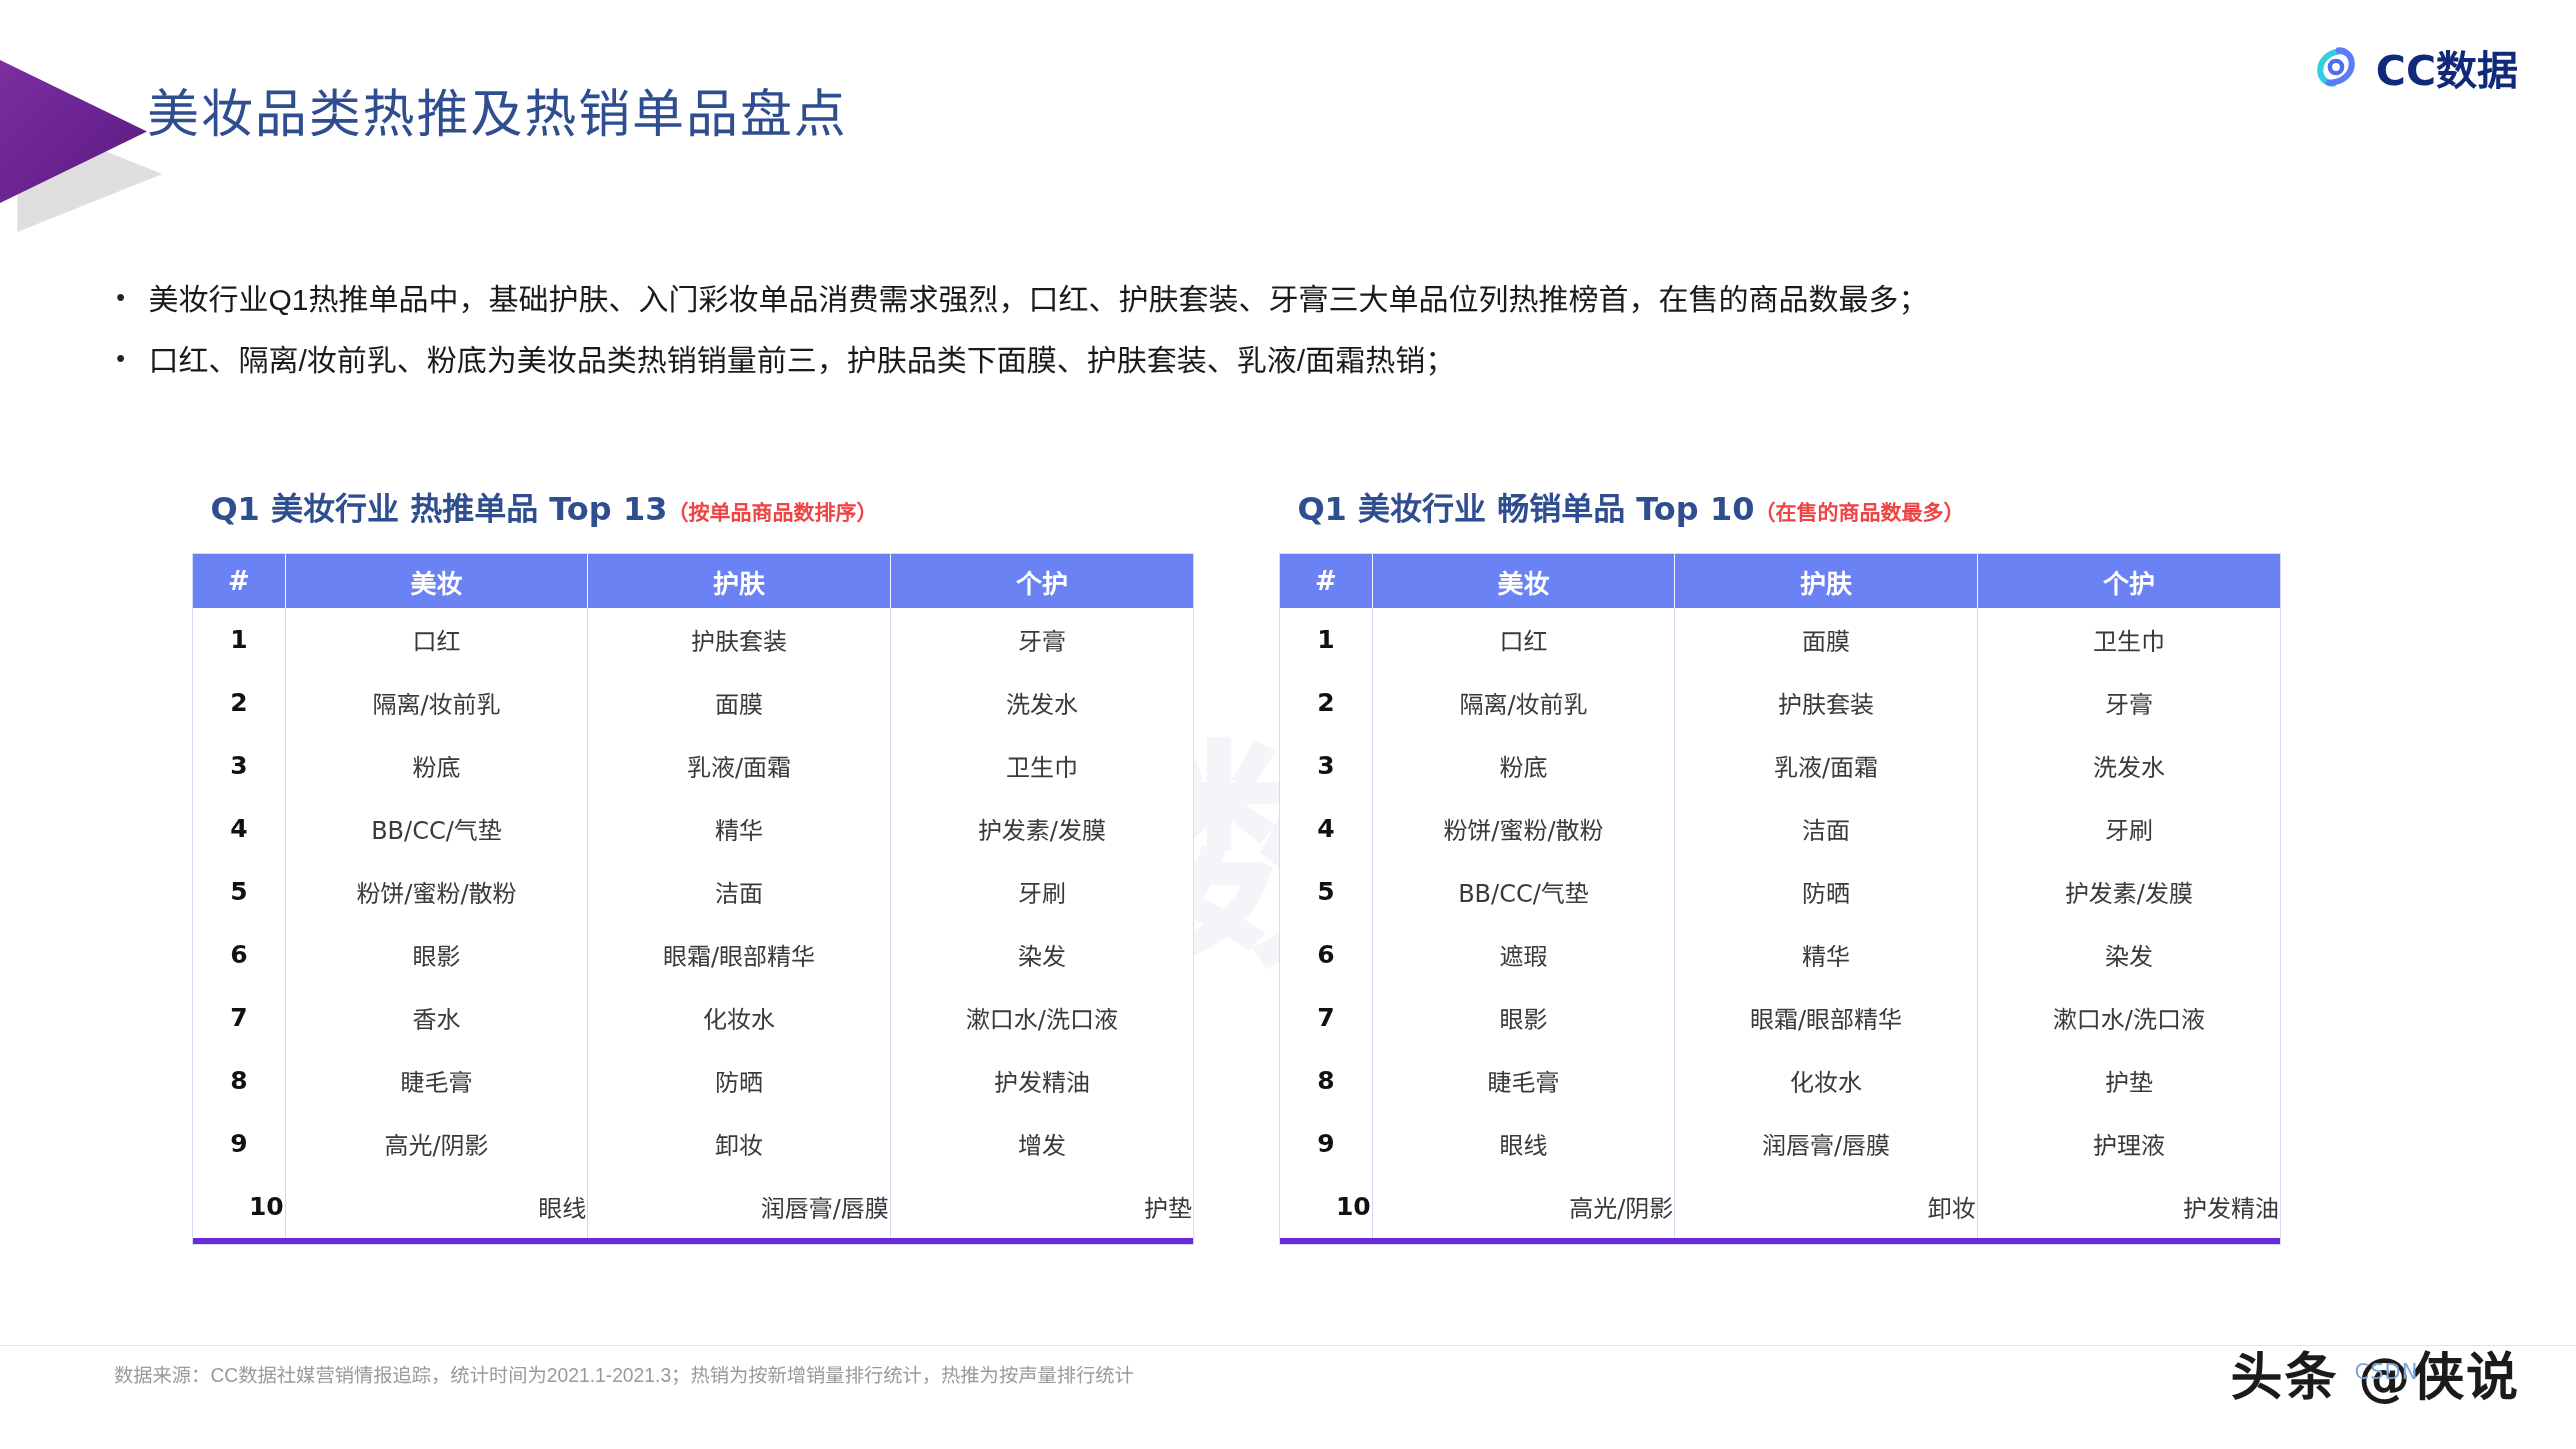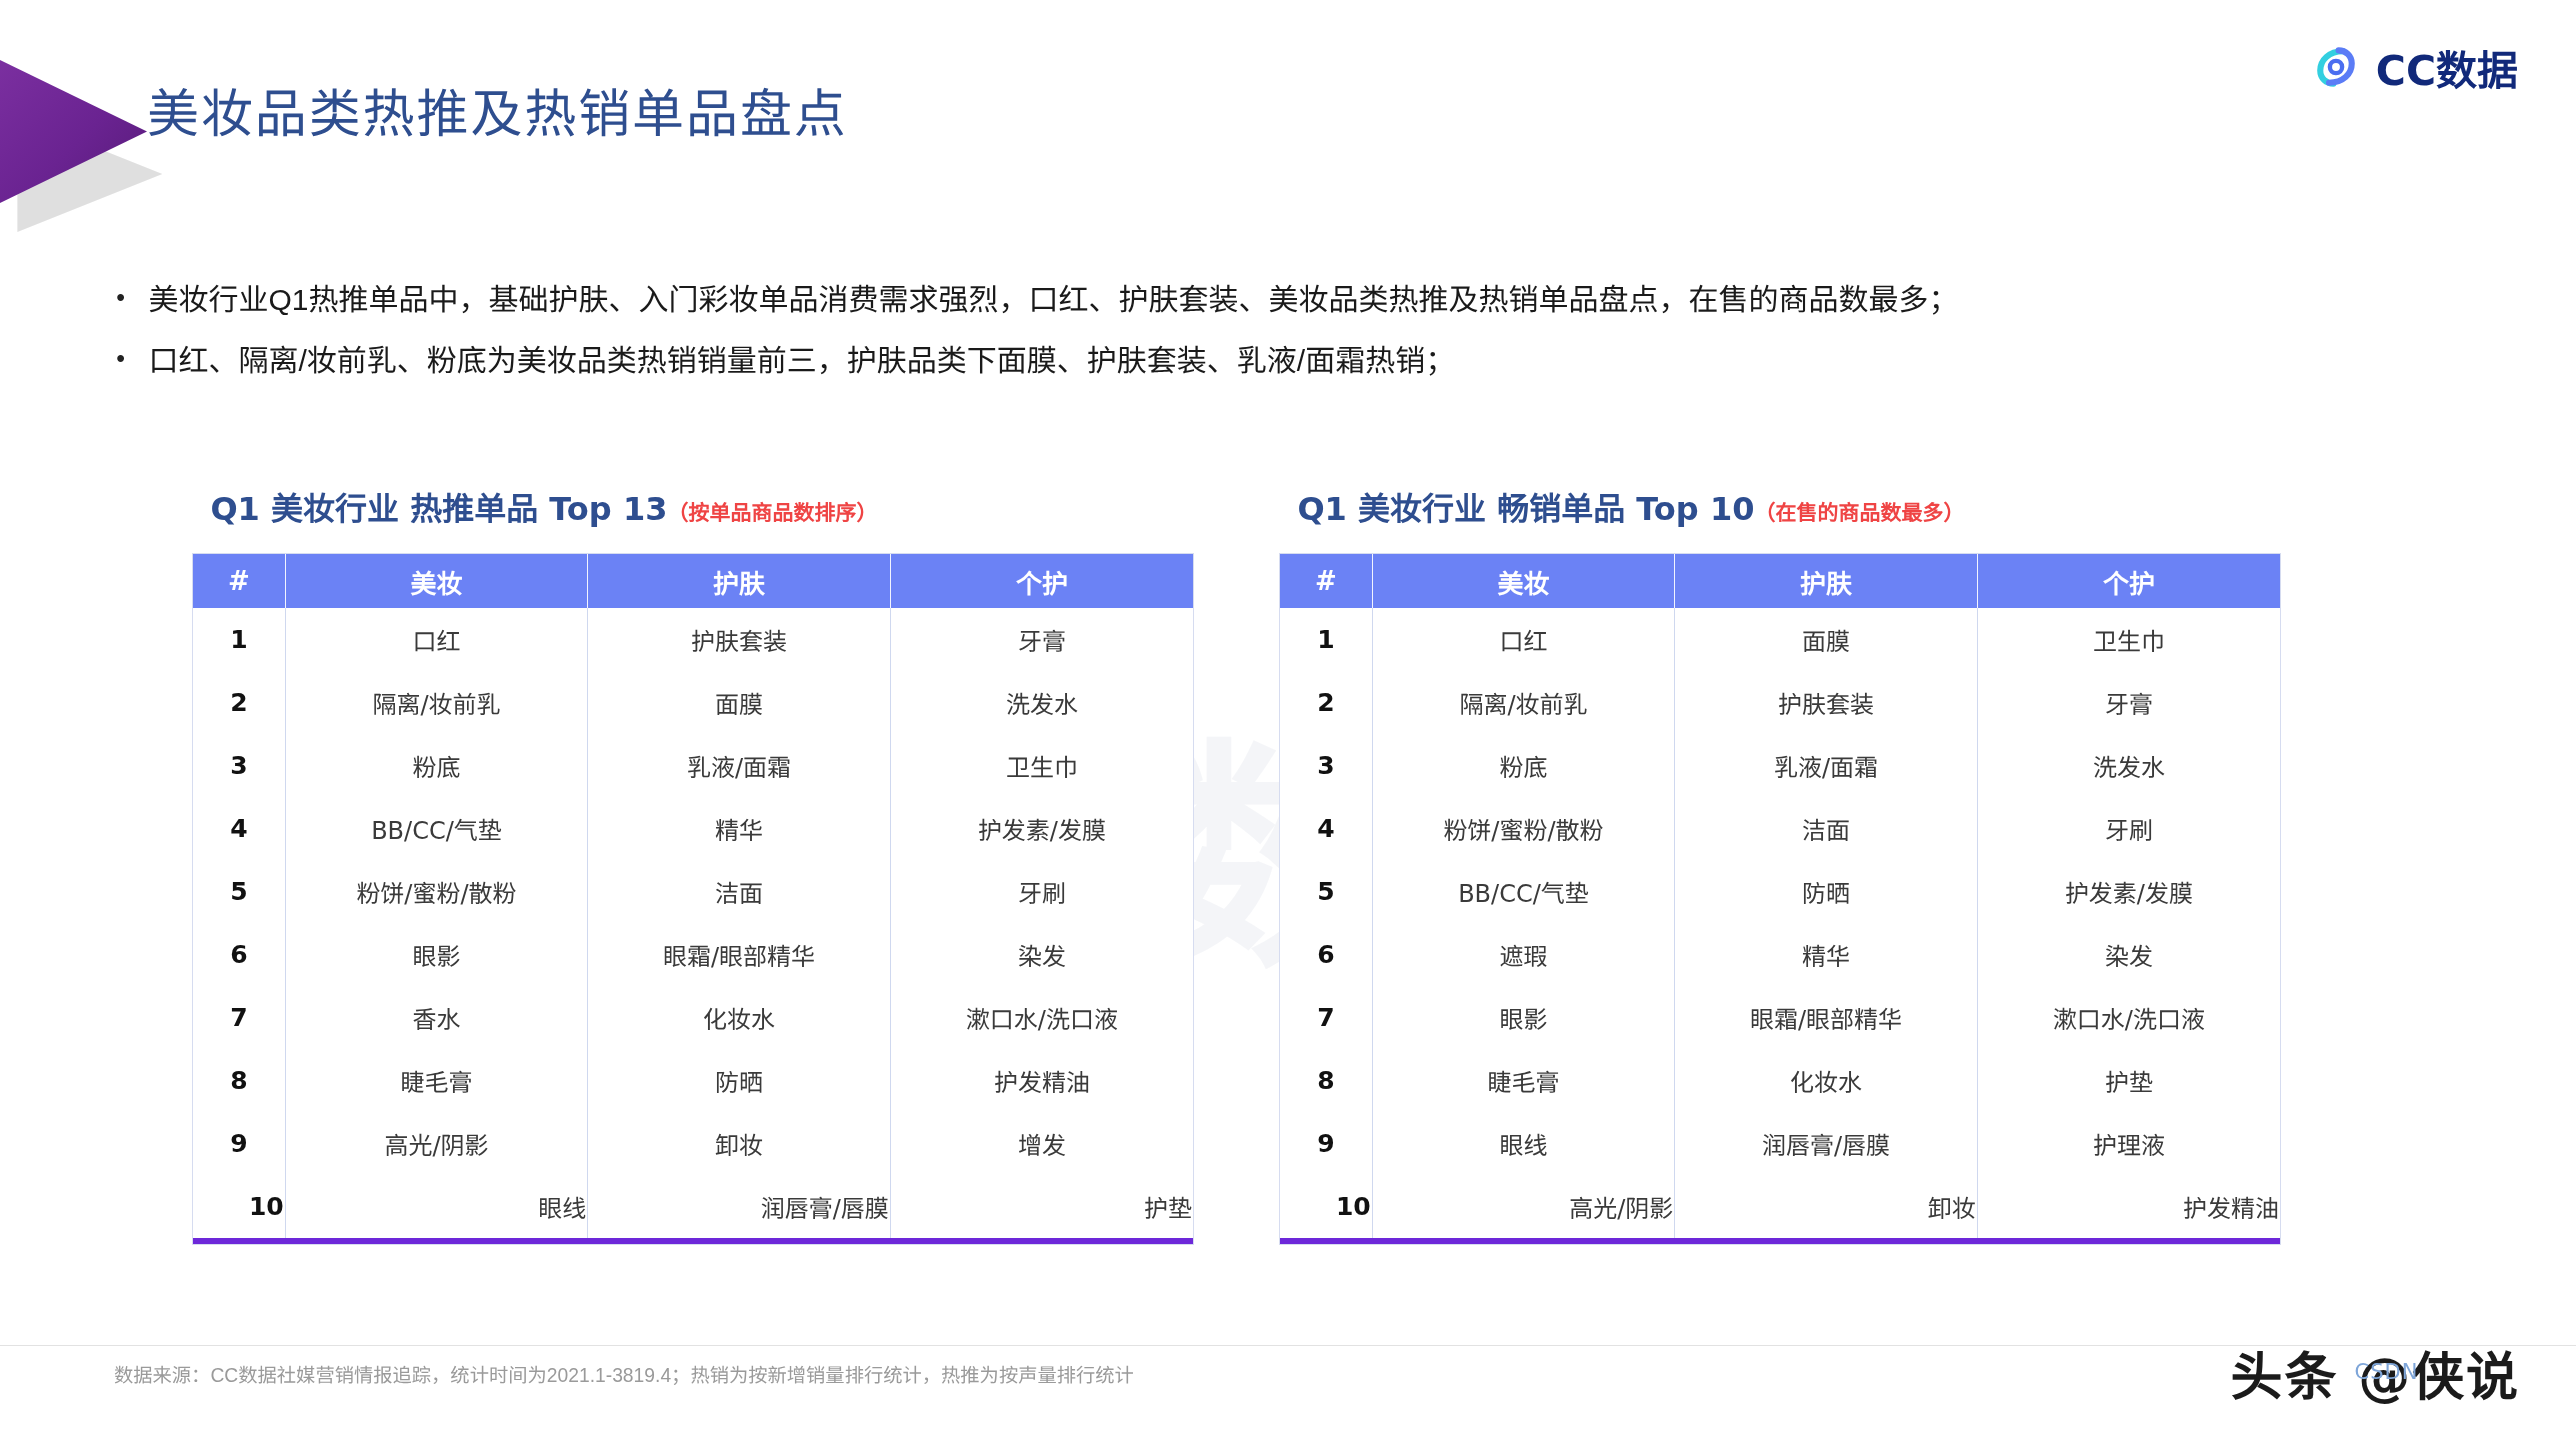--- a/index.html
+++ b/index.html
@@ -138,21 +138,21 @@
       <path d="M40 14 C24 14 14 24 14 36 C14 45 21 51 29 51" fill="none" stroke="#33cfe0" stroke-width="7" stroke-linecap="round"></path>
       <path d="M24 50 C40 50 50 40 50 28 C50 19 43 13 35 13" fill="none" stroke="#5b7cf6" stroke-width="7" stroke-linecap="round"></path>
       <circle cx="32" cy="32" r="7" fill="none" stroke="#4b6ef0" stroke-width="5"></circle>
     </svg>
     <div class="brand-name">CC数据</div>
   </div>
 
   <div class="bullets">
     <div class="bullet">
       <span class="dot">•</span>
-      <span>美妆行业Q1热推单品中，基础护肤、入门彩妆单品消费需求强烈，口红、护肤套装、美妆品类热推及热销单品盘点，在售的商品数最多；</span>
+      <span>美妆行业Q1热推单品中，基础护肤、入门彩妆单品消费需求强烈，口红、护肤套装、牙膏三大单品位列热推榜首，在售的商品数最多；</span>
     </div>
     <div class="bullet">
       <span class="dot">•</span>
       <span>口红、隔离/妆前乳、粉底为美妆品类热销销量前三，护肤品类下面膜、护肤套装、乳液/面霜热销；</span>
     </div>
   </div>
 
   <div class="watermark">
     <svg class="wm-mark" viewBox="0 0 64 64">
       <path d="M40 14 C24 14 14 24 14 36 C14 45 21 51 29 51" fill="none" stroke="#e6f7f8" stroke-width="7" stroke-linecap="round"></path>
@@ -324,20 +324,20 @@
           <td class="idx">10</td>
           <td>高光/阴影</td>
           <td>卸妆</td>
           <td>护发精油</td>
         </tr>
       </tbody>
     </table>
   </div>
 
   <div class="footer-rule"></div>
-  <div class="footnote">数据来源：CC数据社媒营销情报追踪，统计时间为2021.1-3819.4；热销为按新增销量排行统计，热推为按声量排行统计</div>
+  <div class="footnote">数据来源：CC数据社媒营销情报追踪，统计时间为2021.1-2021.3；热销为按新增销量排行统计，热推为按声量排行统计</div>
   <div class="tt-watermark">
     <span>头条 @侠说</span>
     <span class="csdn">CSDN</span>
   </div>
 
 </div>
 
 
 </body></html>

